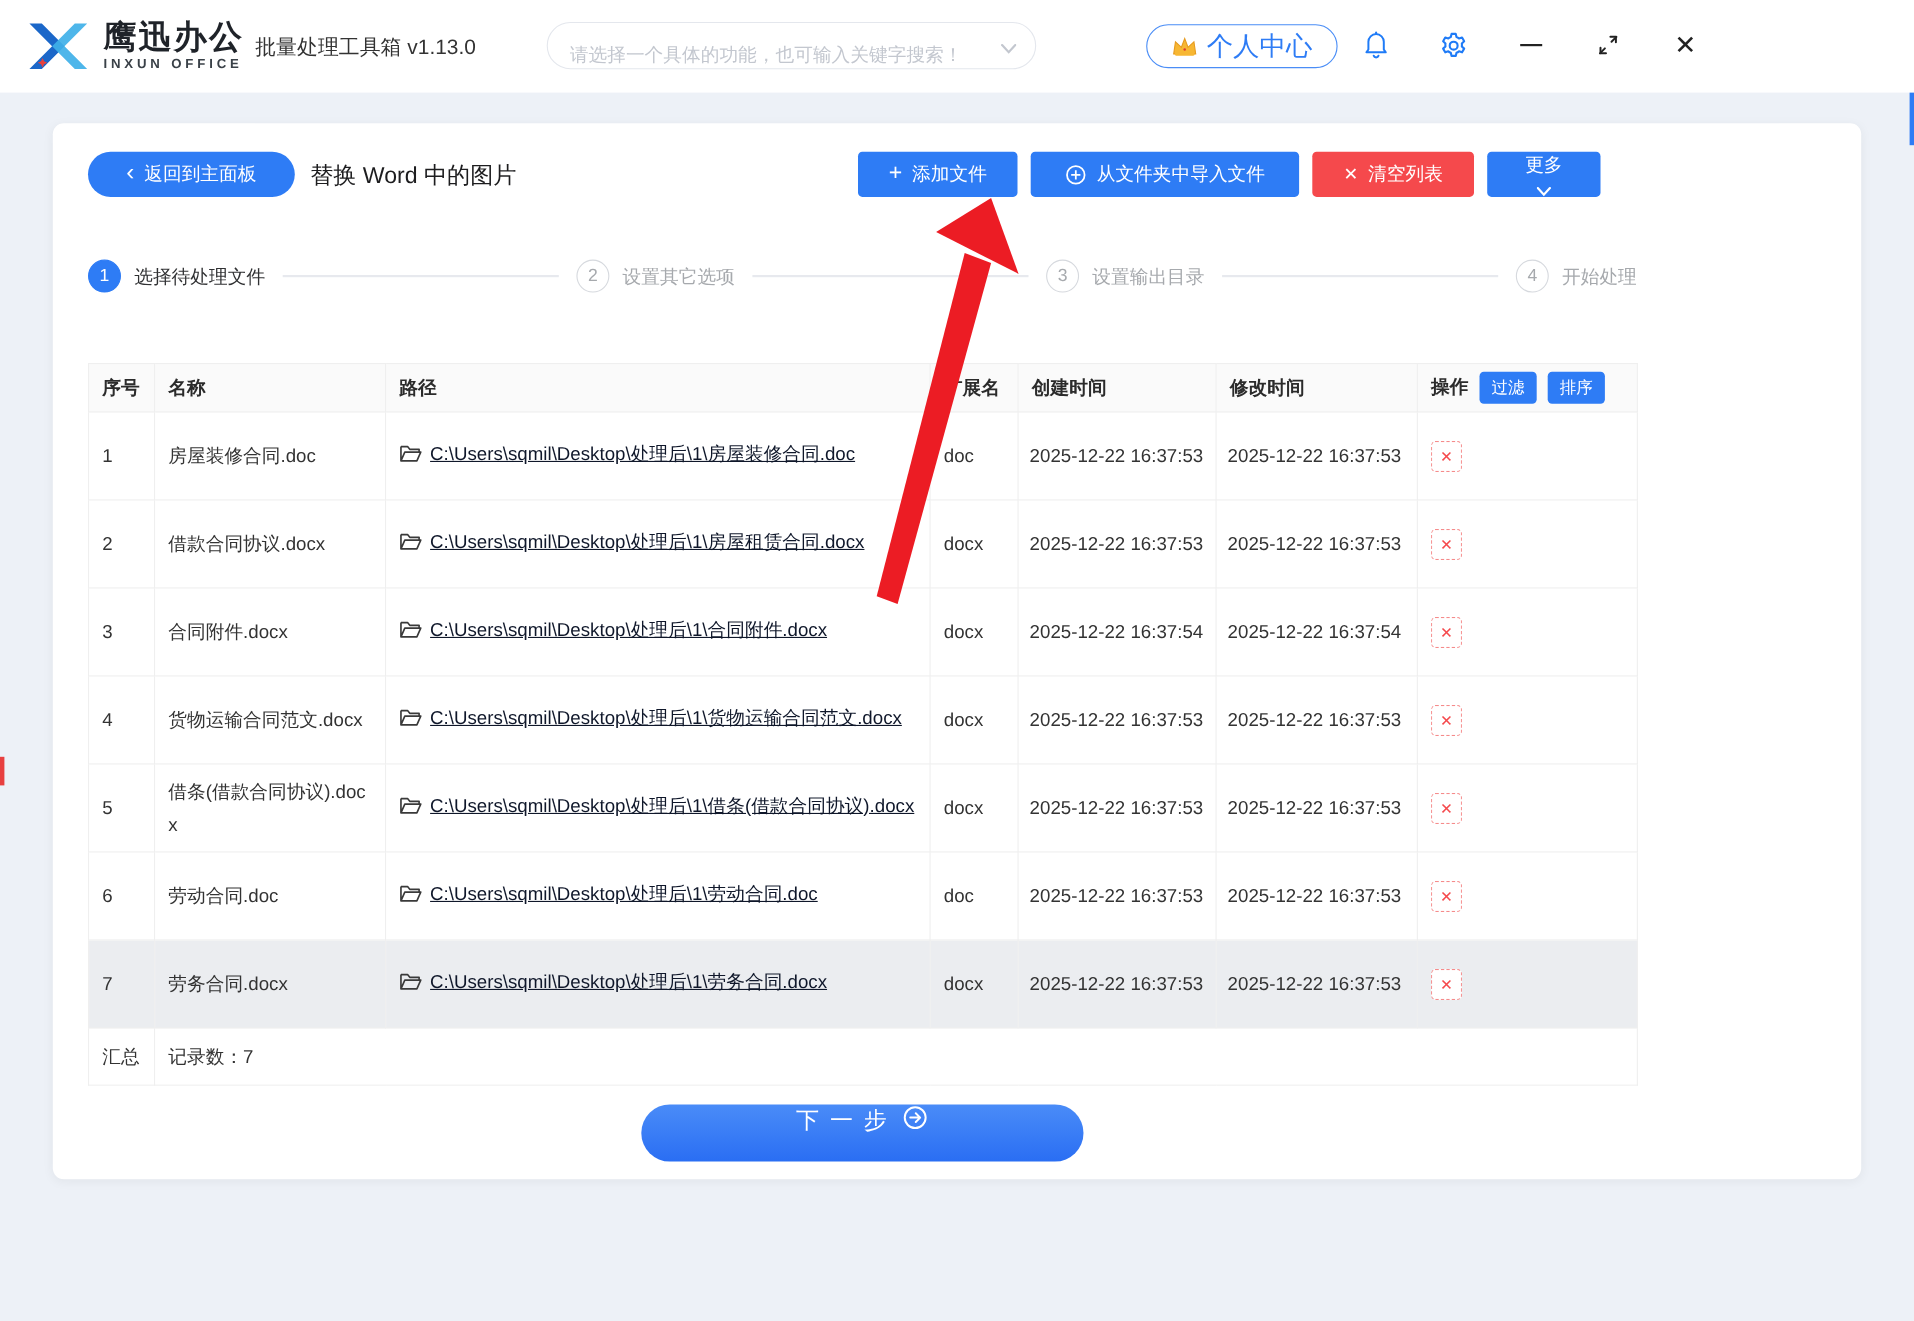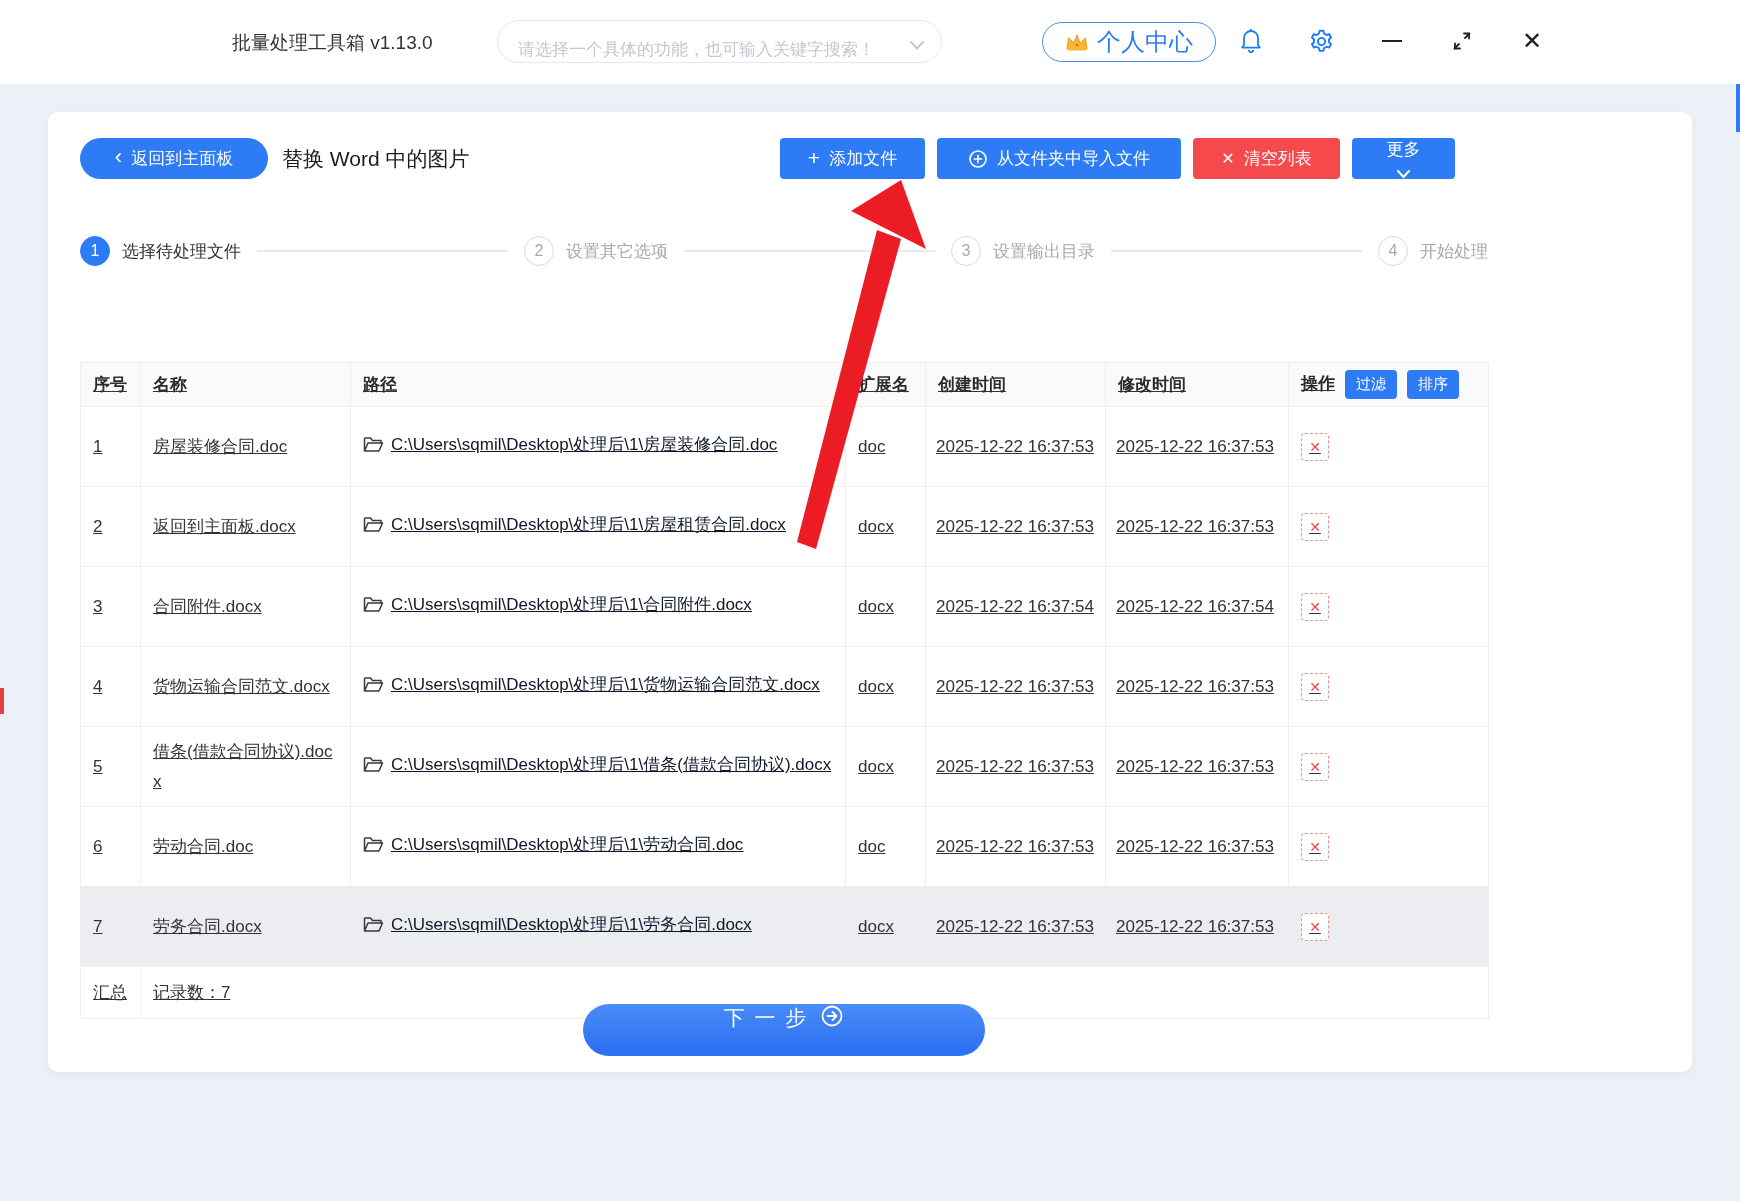--- a/index.html
+++ b/index.html
@@ -51,21 +51,21 @@
   
   .steps { margin-top:57px; width:1408px; display:flex; align-items:center; }
   .step { display:flex; align-items:center; gap:12px; flex:none; }
   .step-circle { width:30px; height:30px; border-radius:50%; border:1.5px solid #d6d9de; color:#a6a9ad; background:#fff; font-size:16px; display:flex; align-items:center; justify-content:center; }
   .step-label { font-size:17px; color:#a6a9ad; }
   .step.active .step-circle { background:#2e7cf5; border-color:#2e7cf5; color:#fff; }
   .step.active .step-label { color:#303133; }
   .step-line { flex:1; height:1.5px; background:#e7e9ee; margin:0 16px; }
 
   
-  table { margin-top:96px; width:1408px; border-collapse:collapse; table-layout:fixed; font-size:17px;text-decoration:underline; }
+  table { margin-top:64px; width:1408px; border-collapse:collapse; table-layout:fixed; font-size:17px; }
   th, td { border:1px solid #efefef; text-align:left; vertical-align:middle; padding:6px 12px; }
   thead th { background:#fafafa; font-weight:bold; color:#2b2b2b; height:44px; }
   tbody tr { height:80px; }
   tbody td { line-height:30px; color:#333; }
   tbody tr.hl td { background:#ebedf0; }
   .c-name, .c-time, .c-path { word-break:break-all; }
   .c-time { padding:6px 10px; }
   .badge { border:none; cursor:pointer; background:#2e7cf5; color:#fff; font-size:15px; font-family:inherit; border-radius:4px; padding:5px 11px; margin-left:10px; }
   .folder-ic { display:inline-block; vertical-align:-3px; margin-right:7px; }
   .path-link { color:#0f172a; text-decoration:underline; cursor:pointer; }
@@ -79,20 +79,31 @@
   .arrow-overlay { position:absolute; left:0; top:0; width:1740px; height:1201px; pointer-events:none; }
 </style>
 </head>
 <body>
 
 <div class="page-bg"></div>
 <div class="edge-red"></div>
 <div class="edge-blue"></div>
 
 <div class="topbar">
+  <div class="logo-wrap">
+    <svg class="logo-mark" viewBox="0 0 64 64">
+      <path d="M4 10 L26 32 L4 54 L16 54 L38 32 L16 10 Z" fill="#1b67c9"></path>
+      <path d="M60 10 L38 32 L60 54 L48 54 L26 32 L48 10 Z" fill="#3fb0e8" opacity="0.92"></path>
+      <path d="M17 44 l2.4 5 5 2.4 -5 2.4 -2.4 5 -2.4 -5 -5 -2.4 5 -2.4 Z" fill="#e8403c" transform="scale(0.62) translate(10,26)"></path>
+    </svg>
+    <div class="brand">
+      <div class="brand-cn">鹰迅办公</div>
+      <div class="brand-en">INXUN OFFICE</div>
+    </div>
+  </div>
   <div class="app-title">批量处理工具箱 v1.13.0</div>
 
   <div class="search-box">
     <input type="text" placeholder="请选择一个具体的功能，也可输入关键字搜索！" style="">
     <span class="search-chevron">
       <svg width="14" height="9" viewBox="0 0 14 9">
           <path d="M1 1 L7 7.5 L13 1" stroke="#c3c7cf" stroke-width="2" fill="none" stroke-linecap="round"></path>
         </svg>
     </span>
   </div>
@@ -230,21 +241,21 @@
     <td class="c-time">2025-12-22 16:37:53</td>
     <td class="c-time">2025-12-22 16:37:53</td>
     <td class="c-op">
       <button class="del-btn">
               <span>✕</span>
             </button>
     </td>
   </tr>
         <tr>
     <td class="c-seq">2</td>
-    <td class="c-name">返回到主面板.docx</td>
+    <td class="c-name">借款合同协议.docx</td>
     <td class="c-path">
       <span class="folder-ic">
         <svg width="21" height="17" viewBox="0 0 21 17" fill="none" stroke="#3a3a3a" stroke-width="1.5" stroke-linejoin="round">
           <path d="M1.5 2 h6 l2 2.5 h8.5 v2.5"></path>
           <path d="M1.5 2 v13 h14.5 l3.5 -8 H5 l-3.5 8"></path>
         </svg>
       </span><a class="path-link">C:\Users\sqmil\Desktop\处理后\1\房屋租赁合同.docx</a>
     </td>
     <td class="c-ext">docx</td>
     <td class="c-time">2025-12-22 16:37:53</td>

